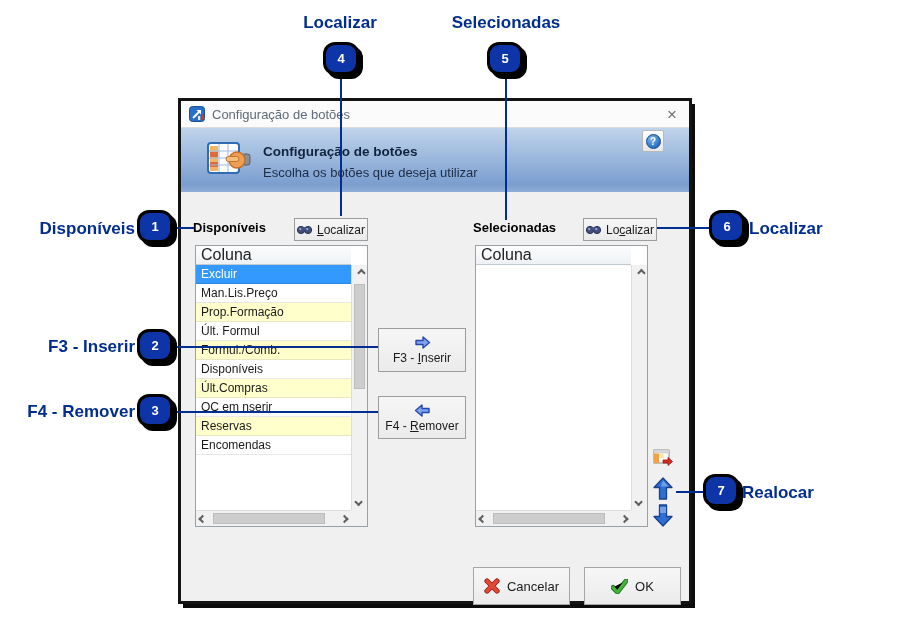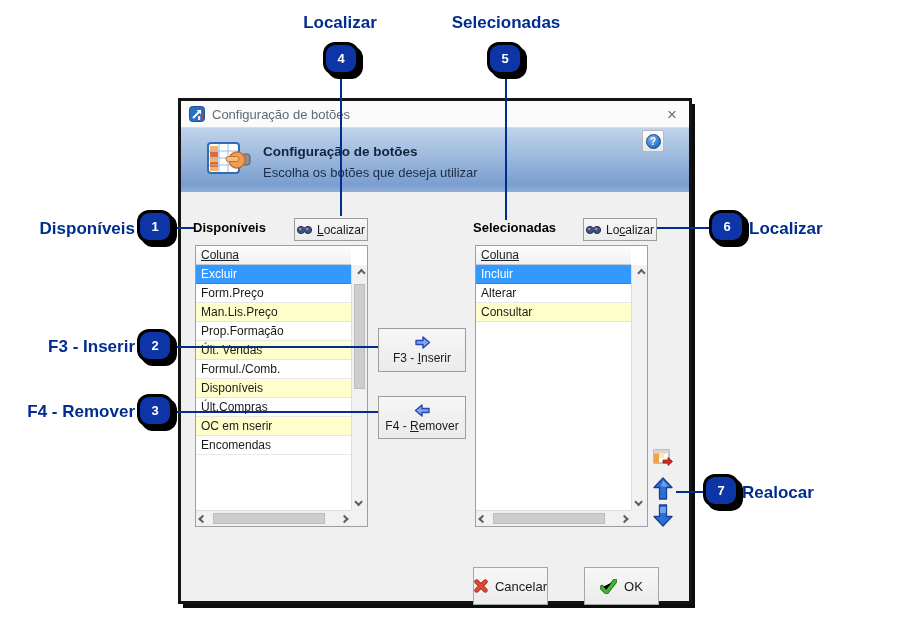--- a/index.html
+++ b/index.html
@@ -33,21 +33,21 @@
 
   .winbtn{position:absolute;background:linear-gradient(#f6f6f6,#ebebeb);border:1px solid #9c9c9c;
           display:flex;align-items:center;justify-content:center;font-size:12px;color:#1a1a1a;cursor:default;}
   .findbtn{gap:5px;}
   .accel{text-decoration:underline;}
 
   
   .list{position:absolute;width:173px;height:282px;background:#fff;border:1px solid #98a0a8;}
   .colhdr{position:absolute;left:0;top:0;right:16px;height:19px;line-height:18px;
           background:linear-gradient(#fdfdfe,#eef1f5);border-bottom:1px solid #c3c9d0;
-          font-size:12px;color:#222;padding-left:5px;text-decoration:underline;}
+          font-size:16px;color:#222;padding-left:5px;}
   .rows{position:absolute;left:0;top:19px;right:16px;bottom:16px;overflow:hidden;background:#fff;}
   .row{height:19px;line-height:18px;font-size:12px;color:#1a1a1a;padding-left:5px;
        border-bottom:1px solid rgba(150,150,150,0.22);white-space:nowrap;overflow:hidden;}
   .row:nth-child(odd){background:#ffffcc;}
   .row:nth-child(even){background:#ffffff;}
   .row.selected{background:#3399ff;color:#fff;border-bottom-color:#2a86e0;}
   .vscroll{position:absolute;top:19px;right:0;width:16px;bottom:16px;background:#f1f1f1;
            border-left:1px solid #dddddd;}
   .hscroll{position:absolute;left:0;bottom:0;right:16px;height:16px;background:#f1f1f1;
            border-top:1px solid #dddddd;}
@@ -62,21 +62,21 @@
   .chev.right{transform:rotate(-135deg) translate(-1px,1px);}
 
   
   .xferbtn{flex-direction:column;gap:1px;width:88px;}
   .xferbtn .lbl{font-size:12px;}
 
   
   .toolicon{position:absolute;display:flex;align-items:center;justify-content:center;cursor:default;}
 
   
-  .footbtn{width:75px;height:38px;gap:7px;font-size:13px;background:linear-gradient(#f7f7f7,#ebebeb);
+  .footbtn{width:97px;height:38px;gap:7px;font-size:13px;background:linear-gradient(#f7f7f7,#ebebeb);
            border:1px solid #a6a6a6;}
 
   
   .anno-label{position:absolute;font-size:17px;font-weight:bold;color:#002d8f;z-index:60;white-space:nowrap;}
   .badge{position:absolute;width:30px;height:27px;background:#0d35a8;border-radius:9px;z-index:60;
          color:#fff;font-size:13px;font-weight:bold;display:flex;align-items:center;justify-content:center;
          box-shadow:0 0 0 3px #000, 4px 4px 0 3px #000;}
   .aline{position:absolute;background:#002d8f;z-index:55;}
   .aline.h{height:2px;}
   .aline.v{width:2px;}
@@ -143,28 +143,28 @@
         <circle cx="3.2" cy="5" r="1.1" fill="#9fb4e4"></circle>
         <circle cx="10.2" cy="5" r="1.1" fill="#9fb4e4"></circle>
       </svg>
       <span><span>Lo</span><span class="accel">c</span><span>alizar</span></span>
     </div>
 
     <div class="list" style="left:14px;top:144px;">
       <div class="colhdr">Coluna</div>
       <div class="rows">
         <div class="row selected">Excluir</div>
-        <div class="row">Form.Preço</div>
         <div class="row">Man.Lis.Preço</div>
         <div class="row">Prop.Formação</div>
-        <div class="row">Últ. Vendas</div>
+        <div class="row">Últ. Formul</div>
         <div class="row">Formul./Comb.</div>
         <div class="row">Disponíveis</div>
         <div class="row">Últ.Compras</div>
         <div class="row">OC em nserir</div>
+        <div class="row">Reservas</div>
         <div class="row">Encomendas</div>
       </div>
       <div class="vscroll">
         <div class="sbtn" style="top:0;left:0;">
             <div class="chev up"></div>
           </div>
         <div class="vthumb" style="top:19px;height:105px;"></div>
         <div class="sbtn" style="bottom:0;left:0;">
             <div class="chev down"></div>
           </div>
@@ -176,25 +176,20 @@
         <div class="hthumb" style="left:17px;width:112px;"></div>
         <div class="sbtn" style="right:0;top:0;">
             <div class="chev right"></div>
           </div>
       </div>
       <div class="corner"></div>
     </div>
 
     <div class="list" style="left:294px;top:144px;">
       <div class="colhdr">Coluna</div>
-      <div class="rows" style="background:#fff;">
-        <div class="row selected">Incluir</div>
-        <div class="row">Alterar</div>
-        <div class="row">Consultar</div>
-      </div>
       <div class="vscroll">
         <div class="sbtn" style="top:0;left:0;">
             <div class="chev up"></div>
           </div>
         <div class="sbtn" style="bottom:0;left:0;">
             <div class="chev down"></div>
           </div>
       </div>
       <div class="hscroll">
         <div class="sbtn" style="left:0;top:0;">

